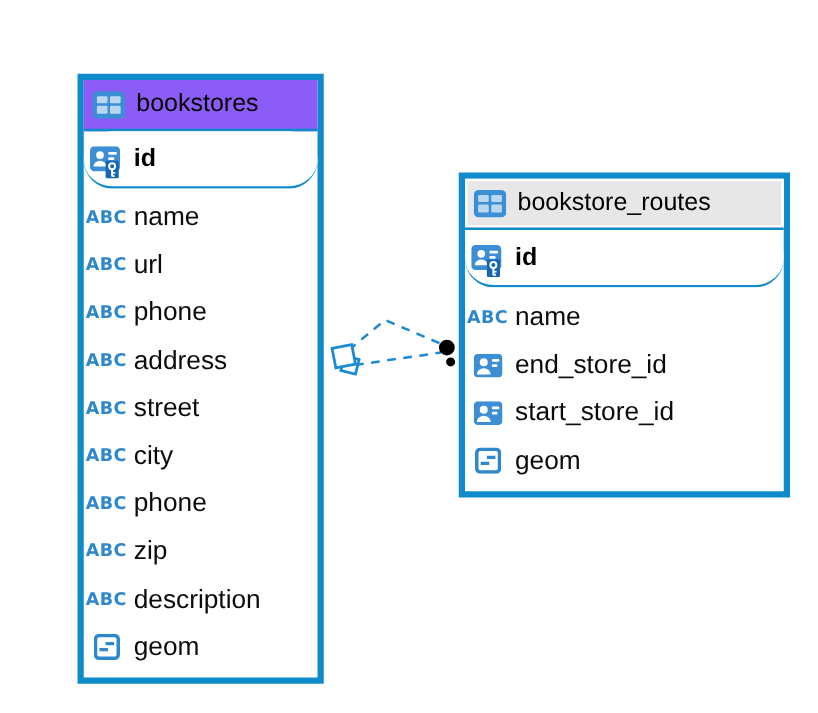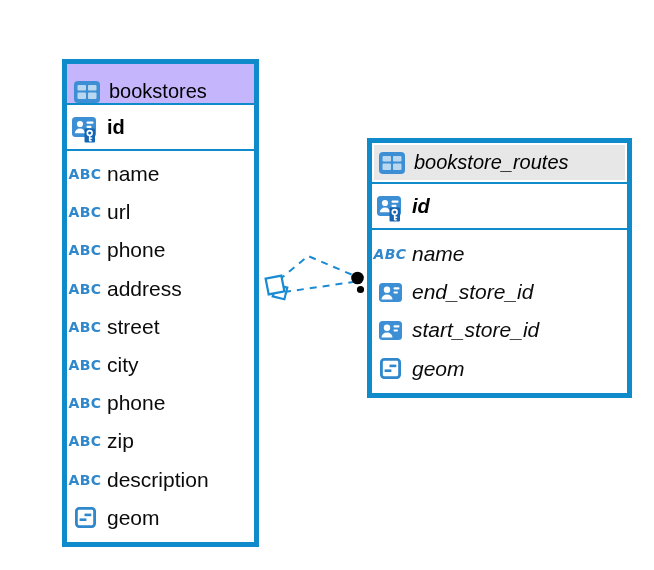--- a/index.html
+++ b/index.html
@@ -5,34 +5,34 @@
   html,body { margin:0; padding:0; background:#ffffff; }
   .canvas {
     position:relative; width:654px; height:570px; background:#ffffff;
     font-family:"Liberation Sans", sans-serif; overflow:hidden;
   }
   .etable {
     position:absolute; background:#ffffff; border:5px solid #0F8BCC;
     box-sizing:border-box; display:flex; flex-direction:column;
   }
   #tbl-bookstores { left:62px; top:59px;  width:197px; height:488px; }
-  #tbl-routes     { left:367px; top:138px; width:265px; height:260px;font-style:italic; }
+  #tbl-routes     { left:367px; top:138px; width:265px; height:260px; }
 
   .t-header {
     flex:0 0 41px; height:41px; display:flex; align-items:center;
     padding-left:5px; gap:7px; box-sizing:border-box;
     border-bottom:2.5px solid #0F8BCC;
   }
   #tbl-routes .t-header { box-shadow: inset 0 0 0 2px #ffffff; }
   .t-title { font-size:20px; color:#000; white-space:nowrap; }
 
   .t-pk-row {
     flex:0 0 46px; height:46px; display:flex; align-items:center;
     padding-left:3px; gap:7px; box-sizing:border-box;
-    border-bottom:2.5px solid #0F8BCC; background:#fff;
+    border-bottom:2.5px solid #0F8BCC; background:#fff;border-radius:23px;
   }
   .pk-label { font-size:20px; font-weight:bold; color:#000; }
   .pk-svg { margin-top:7px; }
 
   .t-cols { flex:1; display:flex; flex-direction:column; padding-top:4px; }
   #tbl-routes .t-cols { padding-top:5px; }
   .crow {
     flex:0 0 38.2px; height:38.2px; display:flex; align-items:center;
     padding-left:3px; gap:7px;
   }
@@ -56,21 +56,21 @@
       <rect x="274" y="286" width="12" height="12" fill="#ffffff" stroke="#1A8BD3" stroke-width="2.2" transform="rotate(14 280 292)"></rect>
       <rect x="267" y="277" width="16" height="16" fill="#ffffff" stroke="#1A8BD3" stroke-width="2.2" transform="rotate(-11 275 285)"></rect>
     </g>
     <g>
       <circle cx="357.5" cy="278" r="6.3" fill="#000000"></circle>
       <circle cx="360.5" cy="289.5" r="4.3" fill="#000000" stroke="#ffffff" stroke-width="1.4"></circle>
     </g>
   </svg>
 
   <div class="etable" id="tbl-bookstores">
-    <div class="t-header" style="background-color: #c4b5fd; align-items: flex-end;">
+    <div class="t-header" style="background-color: #8b5cf6;">
       <span class="ibox">
         <svg width="26" height="22" viewBox="0 0 26 22">
           <rect x="0" y="0" width="26" height="22" rx="4" fill="#3C8FD4"></rect>
           <rect x="3.5" y="4" width="8.5" height="5.5" rx="1" fill="#B9D8F0"></rect>
           <rect x="14" y="4" width="8.5" height="5.5" rx="1" fill="#B9D8F0"></rect>
           <rect x="3.5" y="11.5" width="8.5" height="6.5" rx="1" fill="#B9D8F0"></rect>
           <rect x="14" y="11.5" width="8.5" height="6.5" rx="1" fill="#B9D8F0"></rect>
         </svg>
       </span>
       <span class="t-title">bookstores</span>

